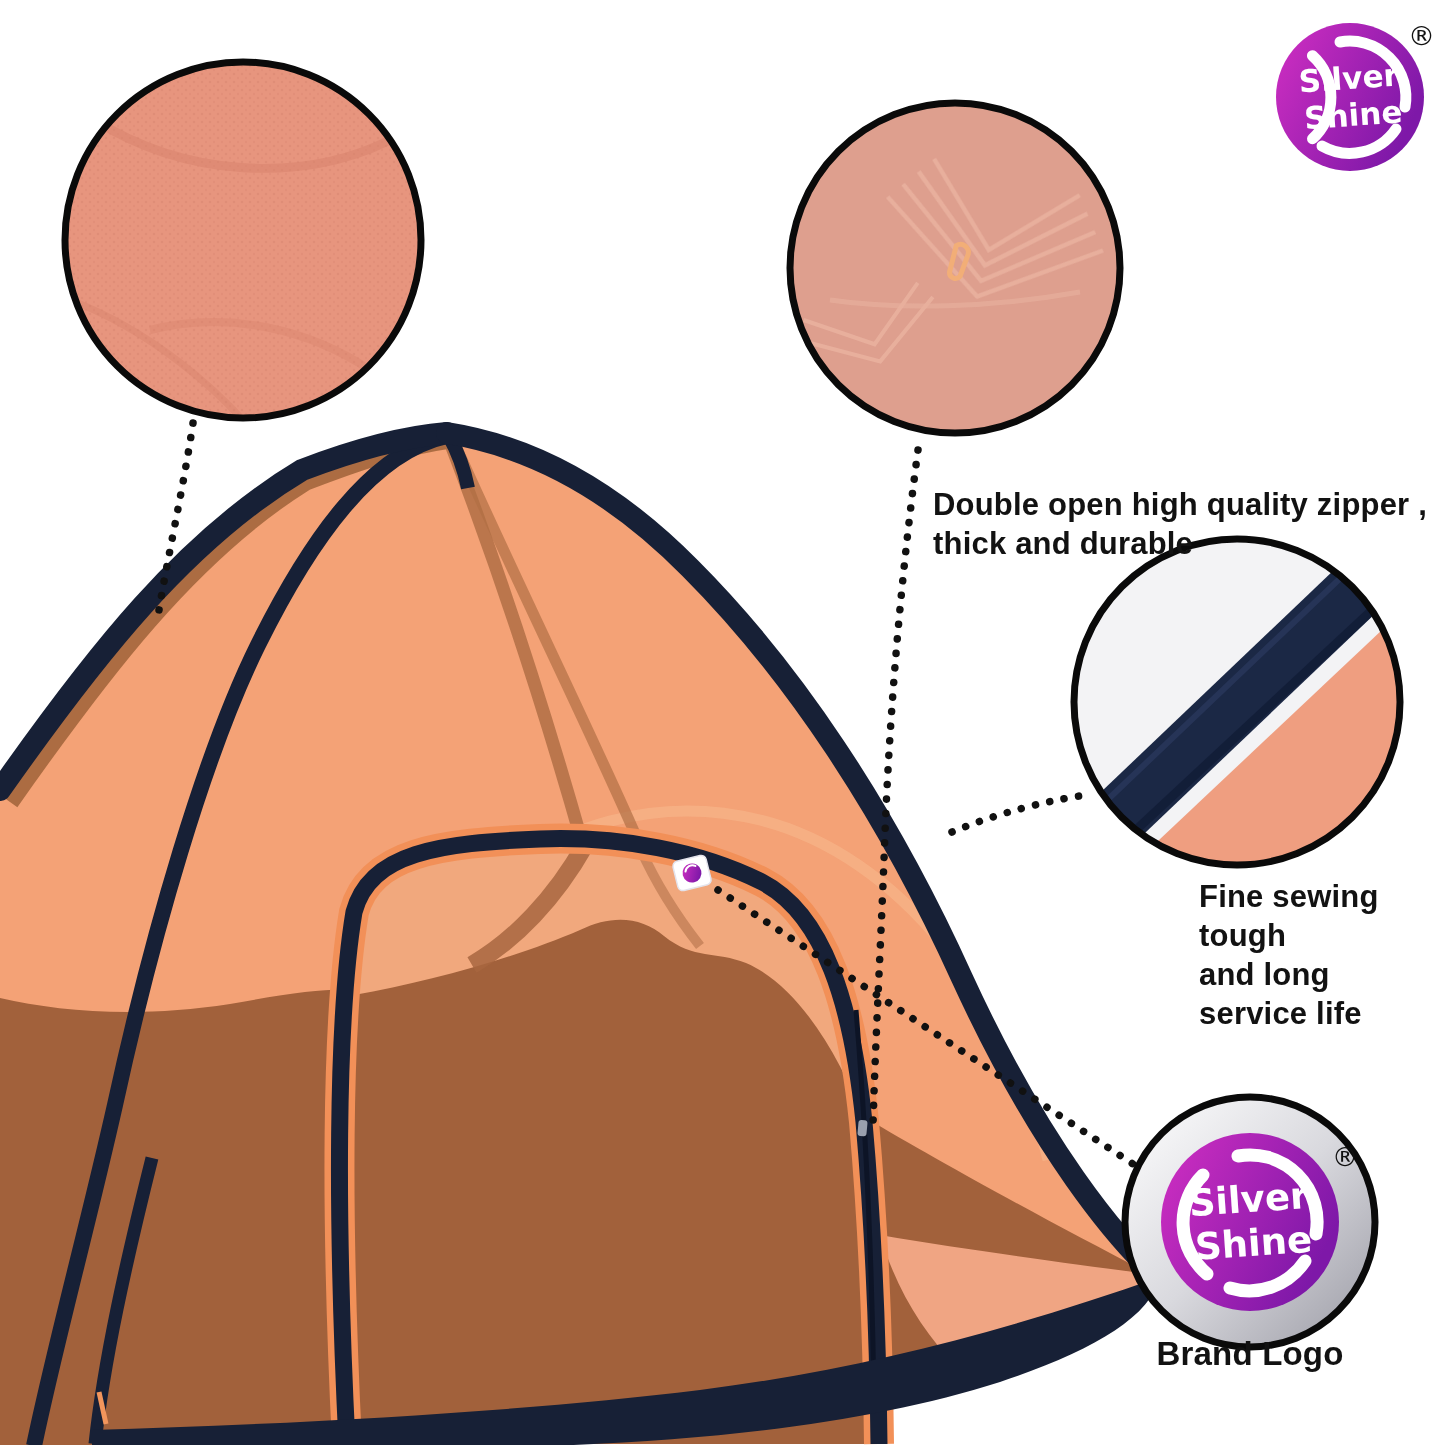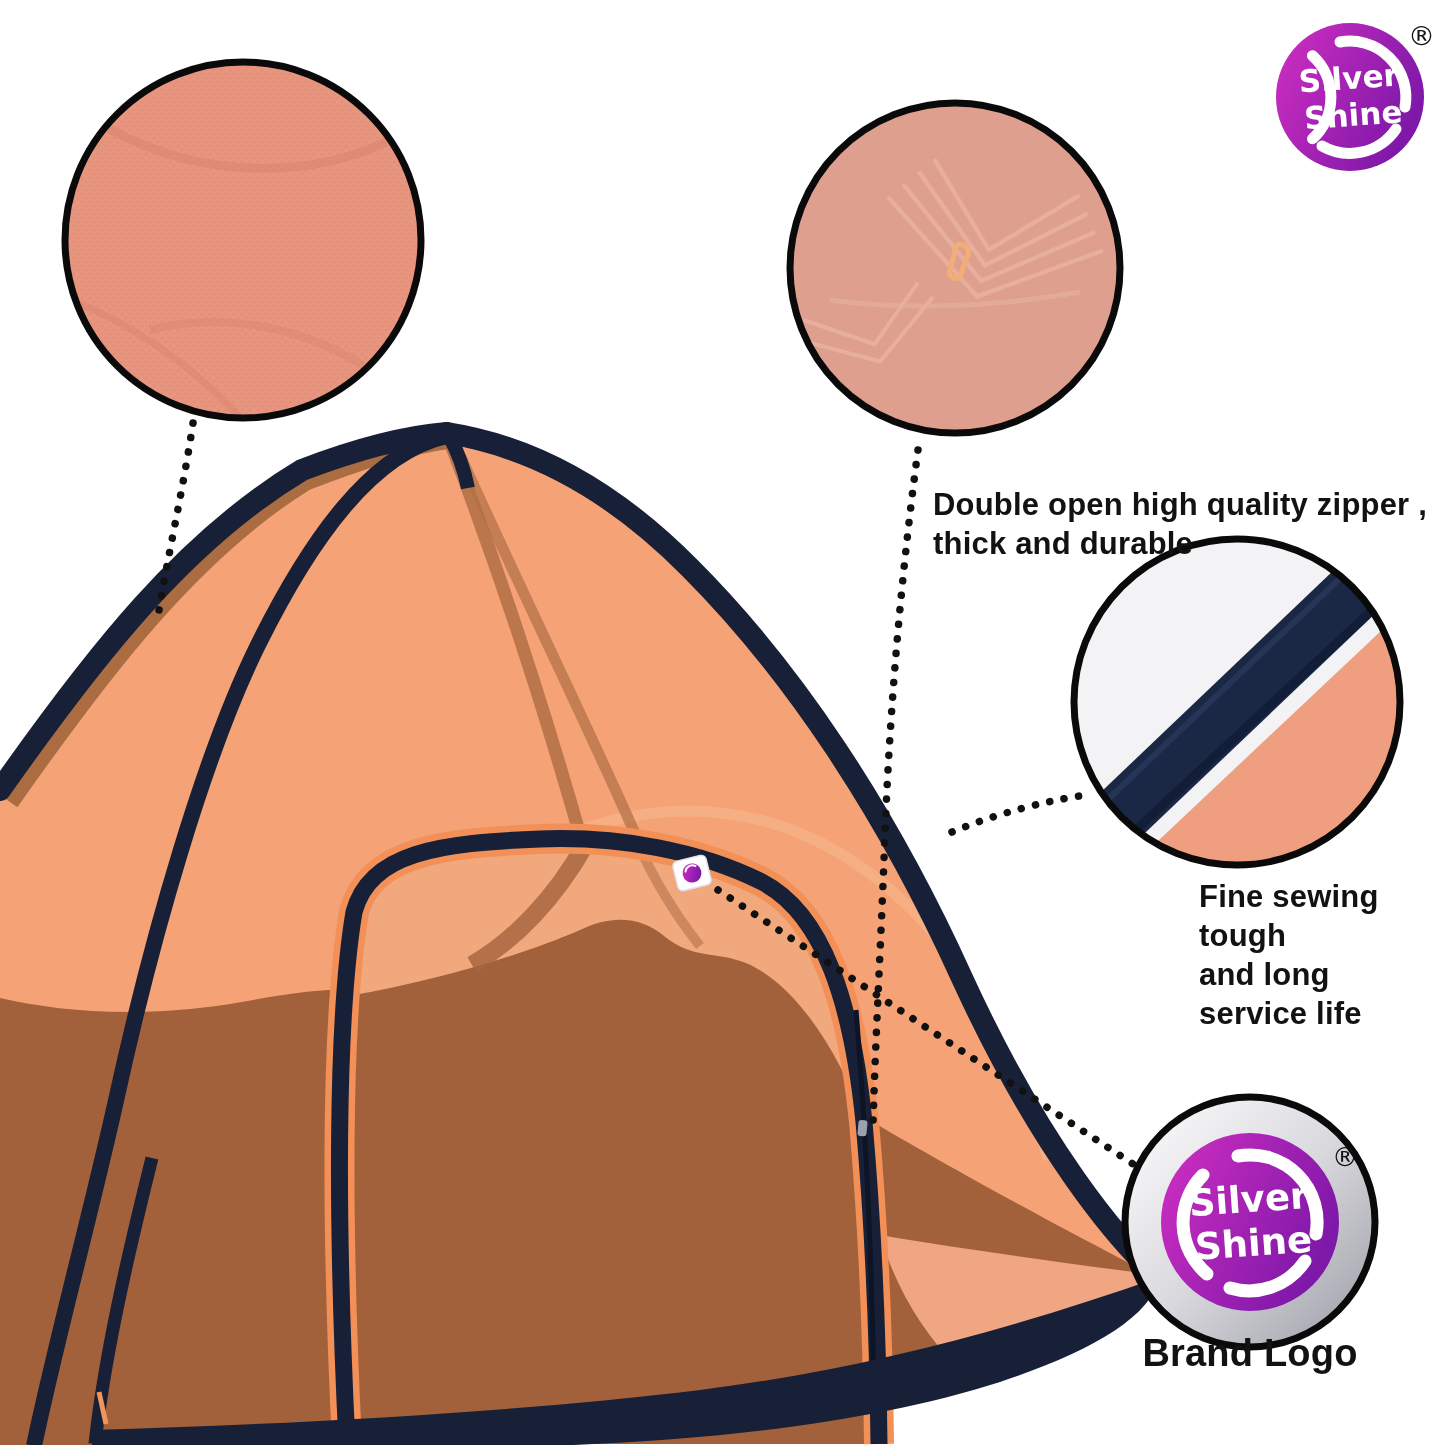--- a/index.html
+++ b/index.html
@@ -5,21 +5,21 @@
   html,body{margin:0;padding:0;background:#ffffff;}
   #canvas{position:relative;width:1445px;height:1445px;background:#ffffff;overflow:hidden;
           font-family:"Liberation Sans", sans-serif;}
   #scene{position:absolute;left:0;top:0;}
   .caption{position:absolute;color:#121212;font-weight:bold;font-size:31px;line-height:39px;
            white-space:pre-line;letter-spacing:.2px;}
   .caption.center{text-align:center;}
   #caption-mesh{left:354px;top:385px;}
   #caption-zipper{left:933px;top:449px;margin-top:36px;}
   #caption-sewing{left:1171px;top:877px;margin-left:28px;}
-  #caption-brand{left:1130px;top:1334px;width:240px;text-align:center;font-size:38px;}
+  #caption-brand{left:1130px;top:1334px;width:240px;text-align:center;font-size:33px;}
 </style>
 </head>
 <body>
 
 <div id="canvas">
 
 <svg id="scene" width="1445" height="1445" viewBox="0 0 1445 1445">
   <defs>
     <pattern id="meshdots" width="8" height="8" patternUnits="userSpaceOnUse">
       <circle cx="2" cy="2" r="1.3" fill="#d98670" opacity="0.55"></circle>

